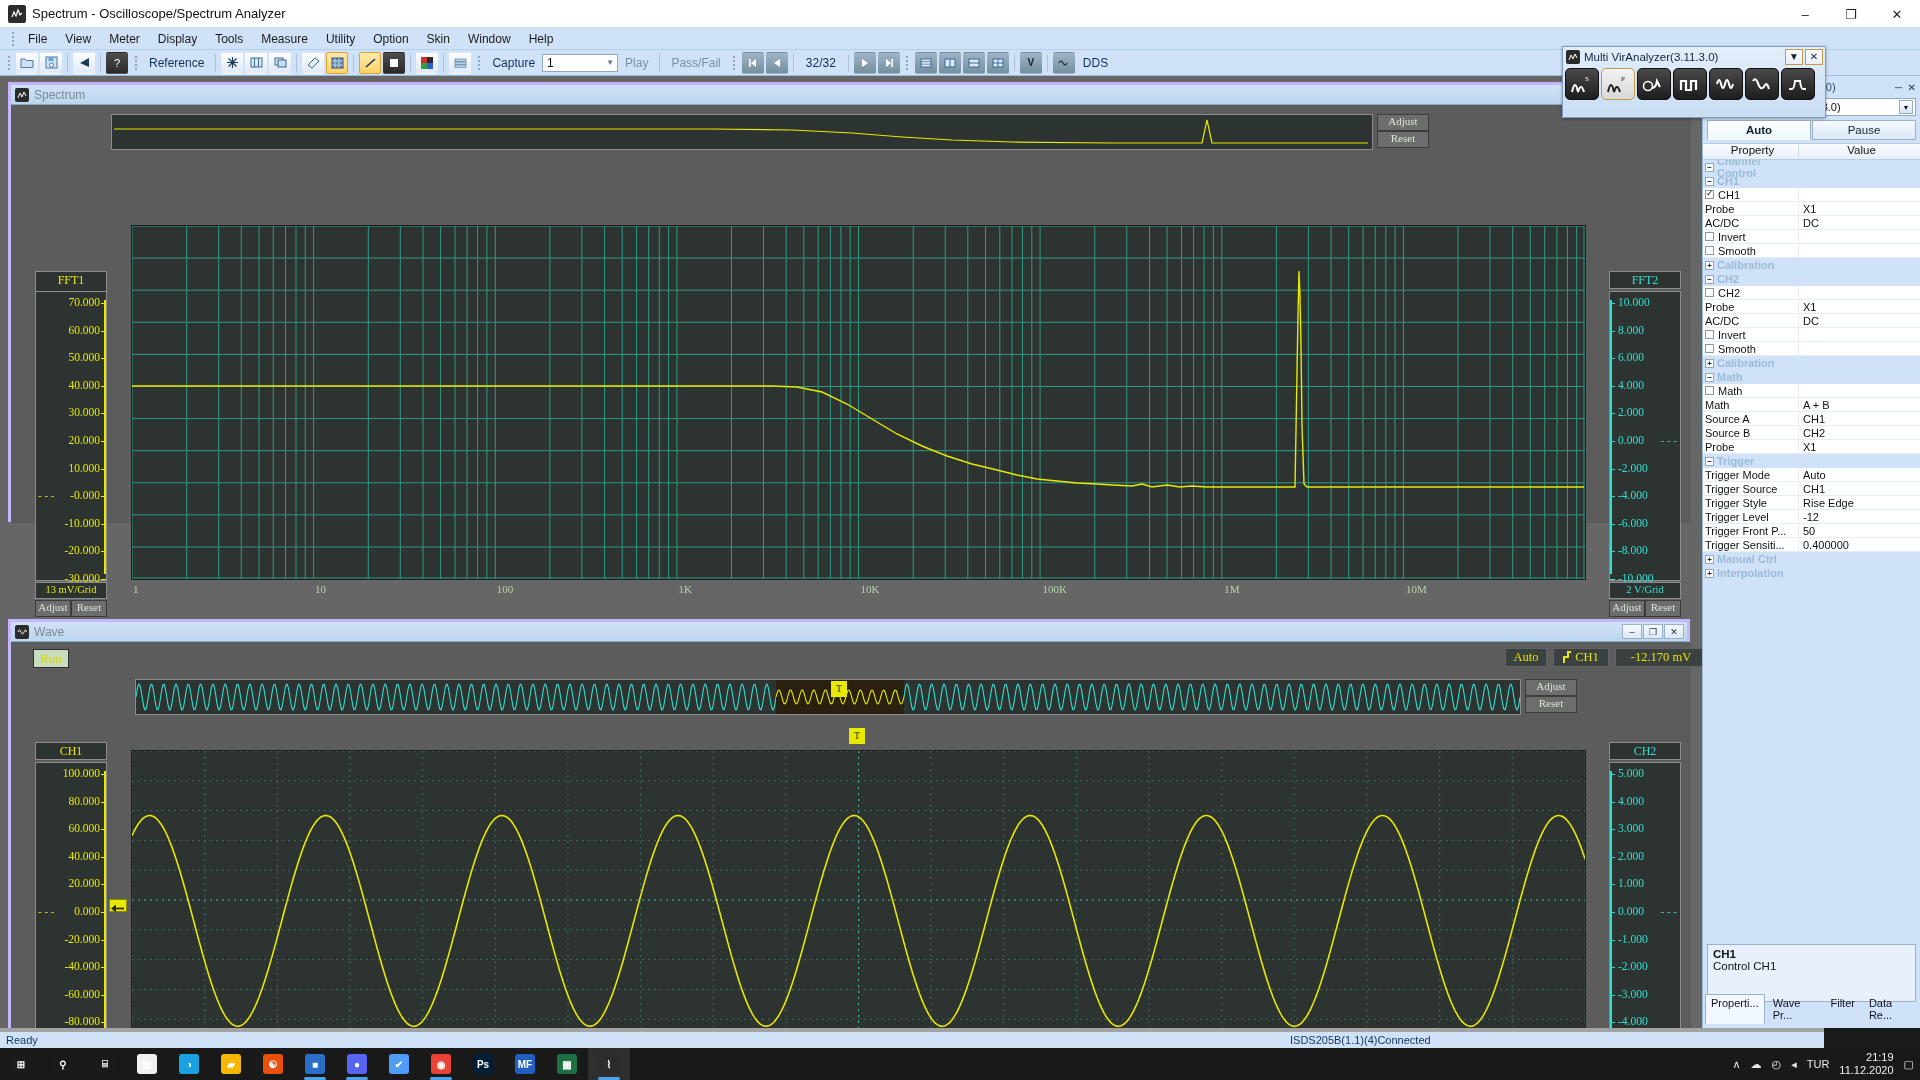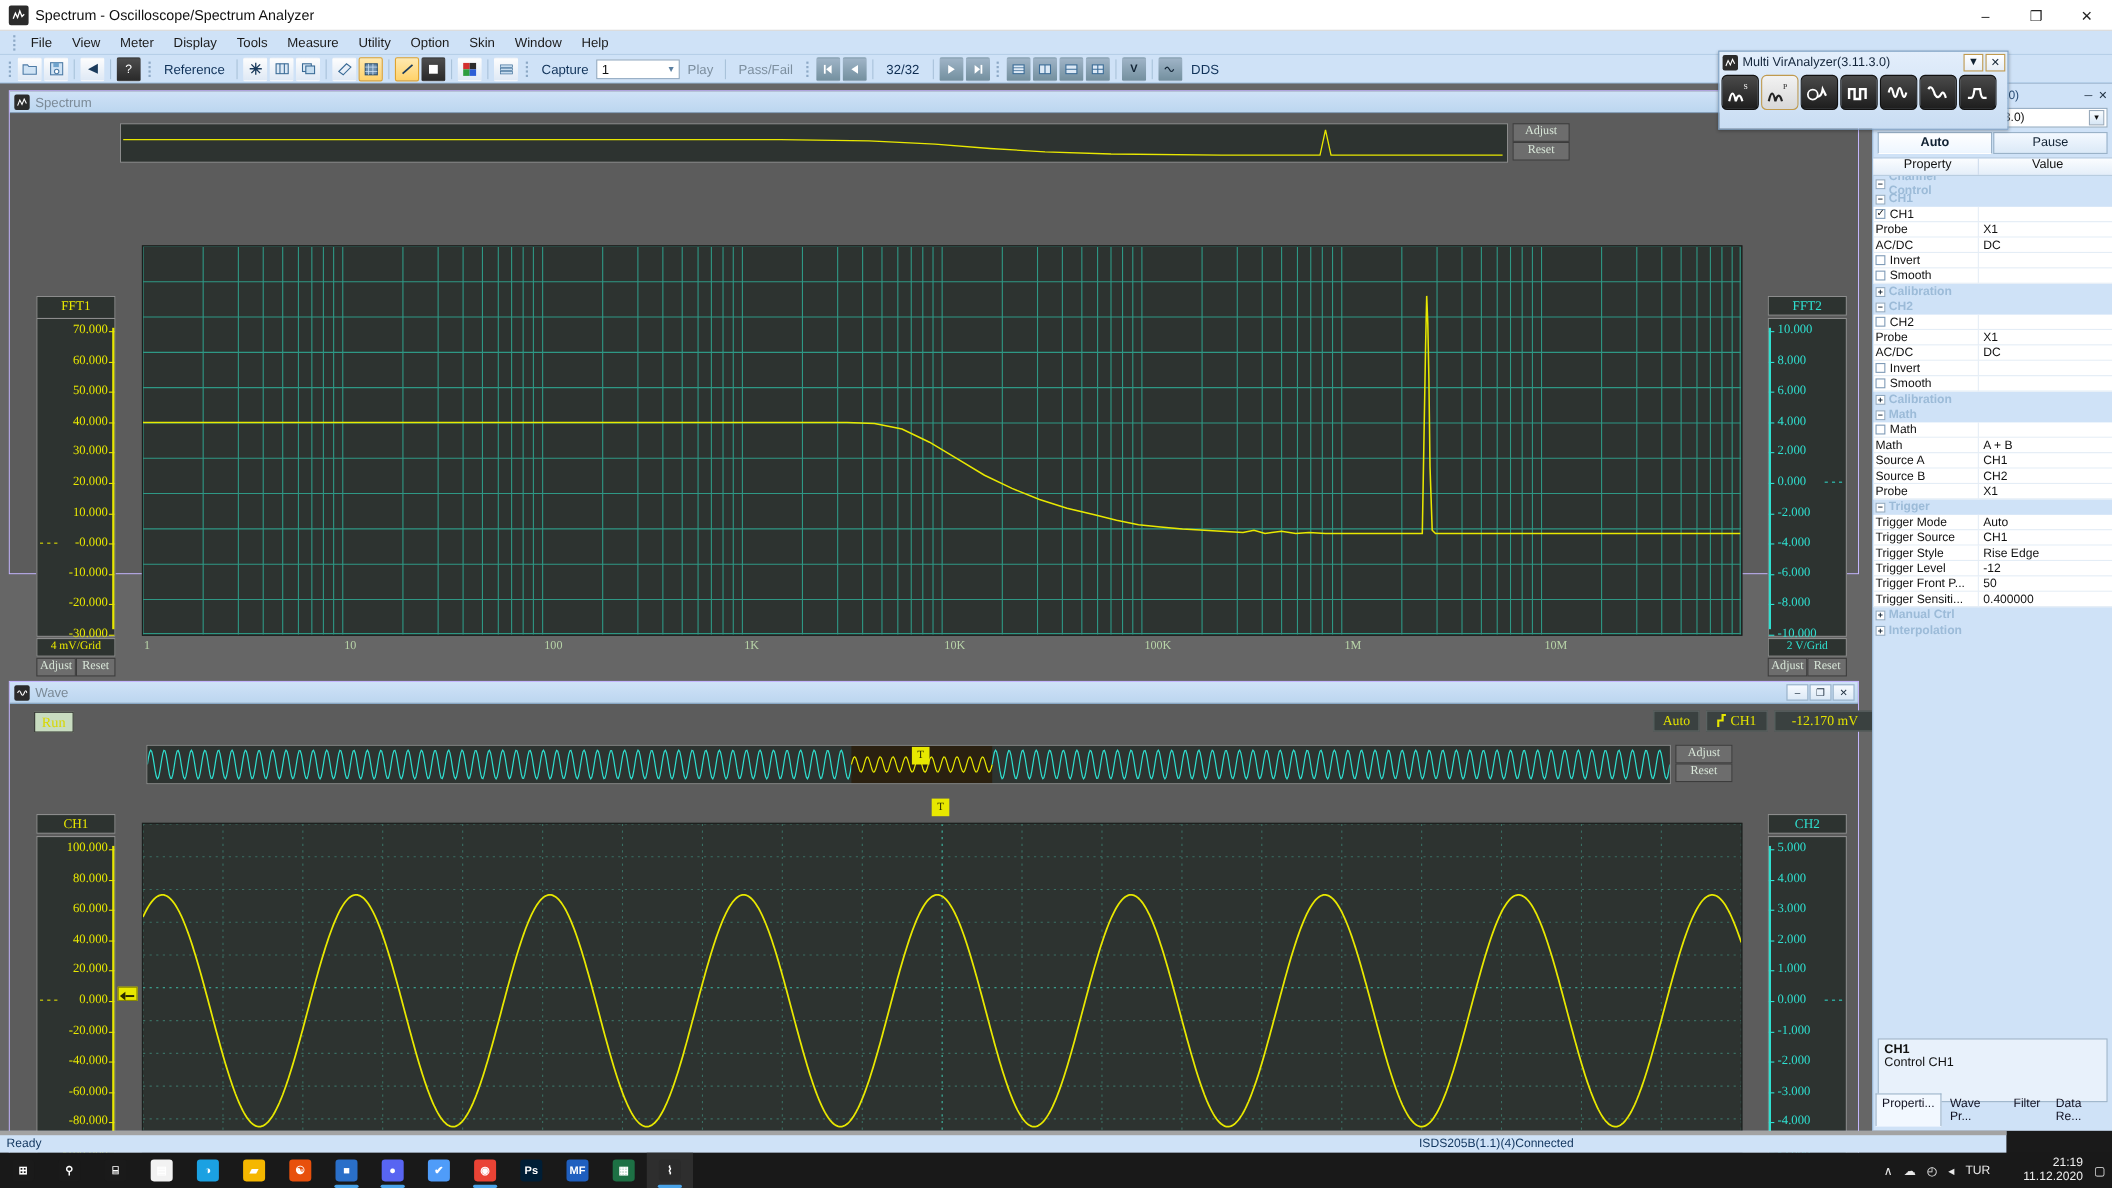--- a/index.html
+++ b/index.html
@@ -74,21 +74,21 @@
   .fwbtn {
     width:34px; height:32px; border-radius:5px; background:linear-gradient(#4a4a4a,#1d1d1d);
     border:1px solid #111; display:flex; align-items:center; justify-content:center;
   }
   .fwbtn.on { background:linear-gradient(#f2f2f2,#d8d8d8); border:1px solid #c09a4e; }
   .fwbtn svg { display:block; }
 
   
   .mdi { position:absolute; left:0; top:76px; width:1702px; height:952px; background:#666; }
 
-  .panel { position:absolute; left:8px; background:#5c5c5c; border:1px solid #c4b5fd; }
+  .panel { position:absolute; left:8px; background:#5c5c5c; border:3px solid #c4b5fd; }
   .panel-title {
     height:20px; background:linear-gradient(#cfe2f7,#bcd6ef); display:flex; align-items:center;
     padding-left:4px; border-bottom:1px solid #8aa9c6;
   }
   .panel-title .pico { width:14px;height:14px;background:#2b2b2b;color:#fff;font-size:8px;
         display:flex;align-items:center;justify-content:center;margin-right:5px;border-radius:2px;}
   .panel-title .ptext { font-size:12px; color:#7b8a97; }
   .panel-title .pbtns { margin-left:auto; display:flex; gap:1px; padding-right:3px; }
   .panel-title .pb { width:20px; height:15px; border:1px solid #9ab2c8; background:linear-gradient(#f6fafe,#dce9f6);
         display:flex; align-items:center; justify-content:center; font-size:9px; color:#234; }
@@ -178,21 +178,21 @@
 
   
   .taskbar { position:absolute; left:0; top:1048px; width:1920px; height:32px; background:#191919;
              display:flex; align-items:center; }
   .tk { width:42px; height:32px; display:flex; align-items:center; justify-content:center; position:relative;}
   .tk.sel { background:#2e2e2e; }
   .tk .sq { width:20px; height:20px; border-radius:3px; display:flex; align-items:center;
             justify-content:center; font-size:10px; color:#fff; font-weight:bold; }
   .tk .ul { position:absolute; bottom:0; width:22px; height:3px; background:#4aa3e8; border-radius:2px; }
   .tray { margin-left:auto; display:flex; align-items:center; padding-right:6px; gap:10px; color:#e9e9e9; font-size:11px; }
-  .clock { text-align:right; line-height:13px; font-size:11px; color:#f0f0f0;margin-left:20px; }
+  .clock { text-align:right; line-height:13px; font-size:11px; color:#f0f0f0; }
 </style>
 </head>
 <body>
 
 <div class="titlebar">
   <div class="tb-icon">
     <svg width="12" height="12" viewBox="0 0 12 12">
         <polyline points="1,9 3,4 5,8 7,2 9,7 11,5" fill="none" stroke="#fff" stroke-width="1.2"></polyline>
       </svg>
   </div>
@@ -508,21 +508,21 @@
             <div style="position:absolute; left:2px; top:197.2px; font-size:11px;">- - -</div>
             <div class="tickrow" style="top:224.8px; right:6px;">-10.000</div>
             <div style="position:absolute; right:0px; top:231.8px; width:5px; height:1px; background:currentColor;"></div>
             <div class="tickrow" style="top:252.4px; right:6px;">-20.000</div>
             <div style="position:absolute; right:0px; top:259.4px; width:5px; height:1px; background:currentColor;"></div>
             <div class="tickrow" style="top:280px; right:6px;">-30.000</div>
             <div style="position:absolute; right:0px; top:287px; width:5px; height:1px; background:currentColor;"></div>
             <div style="position:absolute; right:0; top:8px; bottom:6px; width:2px; background:currentColor;"></div>
           </div>
       </div>
-      <div class="gridbtn" style="left:24px; top:477px; width:72px; height:17px; color:#e8e800;">4 mV/Grid</div>
+      <div class="gridbtn" style="left:24px; top:477px; width:72px; height:17px; color:#e8e800;">13 mV/Grid</div>
       <div class="adjbtn" style="left:24px; top:495px; width:36px; height:17px;">Adjust</div>
       <div class="adjbtn" style="left:60px; top:495px; width:36px; height:17px;">Reset</div>
 
       <div class="axis-head" style="left:1598px; top:166px; width:72px; height:18px; color:#2fe0d0; line-height:17px;">FFT2</div>
       <div class="axis-box" style="left:1598px; top:186px; width:72px; height:290px;">
         <div id="fft2-ticks" style="position:absolute; inset:0; color:#2fe0d0;">
             <div class="tickrow" style="top:4px; right:auto; left:8px;">10.000</div>
             <div style="position:absolute; left:0px; top:11px; width:5px; height:1px; background:currentColor;"></div>
             <div class="tickrow" style="top:31.6px; right:auto; left:8px;">8.000</div>
             <div style="position:absolute; left:0px; top:38.6px; width:5px; height:1px; background:currentColor;"></div>

